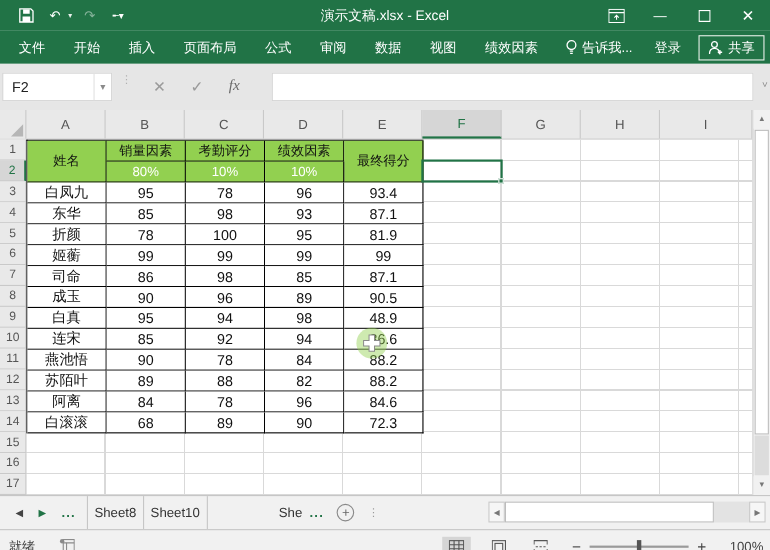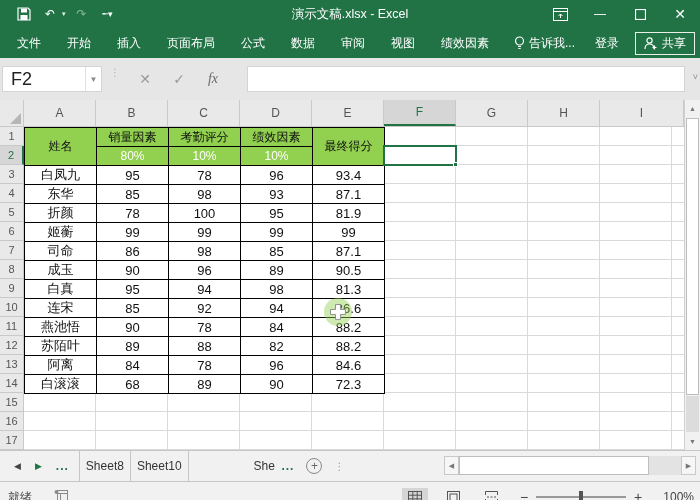--- a/index.html
+++ b/index.html
@@ -20,21 +20,21 @@
   
   .ribbonrow { position:absolute; left:0; top:28px; width:700px; height:30px; background:#217346; display:flex; align-items:center; padding-left:4px; }
   .rtab { color:#fff; font-size:12px; padding:0 13px; height:30px; display:flex; align-items:center; white-space:nowrap; }
   .rtab-right { display:flex; align-items:center; margin-left:2px; }
   .tellme, .signin { color:#fff; display:flex; align-items:center; gap:4px; padding:0 10px; white-space:nowrap; }
   .share { color:#fff; display:flex; align-items:center; gap:4px; padding:2px 8px; border:1px solid #e8f0e9; margin-left:6px; white-space:nowrap; }
 
   
   .fbar { position:absolute; left:0; top:58px; width:700px; height:42px; background:#e6e6e6; }
   .namebox { position:absolute; left:2px; top:8px; width:100px; height:26px; background:#fff; border:1px solid #d4d4d4; display:flex; align-items:center; }
-  .namebox .nbtext { padding-left:8px; font-size:18px; color:#222; flex:1; }
+  .namebox .nbtext { padding-left:8px; font-size:13px; color:#222; flex:1; }
   .namebox .nbdrop { width:16px; height:100%; display:flex; align-items:center; justify-content:center; color:#8a8a8a; font-size:8px; border-left:1px solid #e2e2e2; }
   .fdots { position:absolute; left:110px; top:12px; color:#b0b0b0; font-size:10px; letter-spacing:0; line-height:6px; }
   .fbtns { position:absolute; left:128px; top:8px; height:26px; display:flex; align-items:center; }
   .fbtn { width:34px; height:26px; display:flex; align-items:center; justify-content:center; color:#9a9a9a; font-size:14px; }
   .fbtn.fx { color:#6a6a6a; font-style:italic; font-family:"Liberation Serif","DejaVu Serif",serif; font-size:14px; }
   .finput { position:absolute; left:247px; top:8px; width:438px; height:26px; background:#fff; border:1px solid #d4d4d4; font-size:13px; padding:0 6px; color:#222; }
   .fchev { position:absolute; right:2px; top:14px; color:#8a8a8a; font-size:9px; }
 
   
   .colheads { position:absolute; left:0; top:100px; width:684px; height:27px; background:#e9e9e9; display:flex; border-bottom:1px solid #c9c9c9; }
@@ -144,22 +144,22 @@
     </div>
   </div>
 
   <div class="ribbonrow">
     <div style="display:flex;">
         <div class="rtab">文件</div>
         <div class="rtab">开始</div>
         <div class="rtab">插入</div>
         <div class="rtab">页面布局</div>
         <div class="rtab">公式</div>
+        <div class="rtab">审阅</div>
         <div class="rtab">数据</div>
-        <div class="rtab">审阅</div>
         <div class="rtab">视图</div>
         <div class="rtab">绩效因素</div>
       </div>
     <div class="rtab-right">
       <span class="tellme">
         <svg width="11" height="14" viewBox="0 0 11 14">
             <circle cx="5.5" cy="5" r="4" fill="none" stroke="#fff" stroke-width="1.2"></circle>
             <line x1="4" y1="10.5" x2="7" y2="10.5" stroke="#fff"></line>
             <line x1="4.3" y1="12.5" x2="6.7" y2="12.5" stroke="#fff"></line>
           </svg>
@@ -267,21 +267,21 @@
         <div class="cell body">87.1</div>
         <div class="cell body">成玉</div>
         <div class="cell body">90</div>
         <div class="cell body">96</div>
         <div class="cell body">89</div>
         <div class="cell body">90.5</div>
         <div class="cell body">白真</div>
         <div class="cell body">95</div>
         <div class="cell body">94</div>
         <div class="cell body">98</div>
-        <div class="cell body">81.3</div>
+        <div class="cell body">48.9</div>
         <div class="cell body">连宋</div>
         <div class="cell body">85</div>
         <div class="cell body">92</div>
         <div class="cell body">94</div>
         <div class="cell body">86.6</div>
         <div class="cell body">燕池悟</div>
         <div class="cell body">90</div>
         <div class="cell body">78</div>
         <div class="cell body">84</div>
         <div class="cell body">88.2</div>

